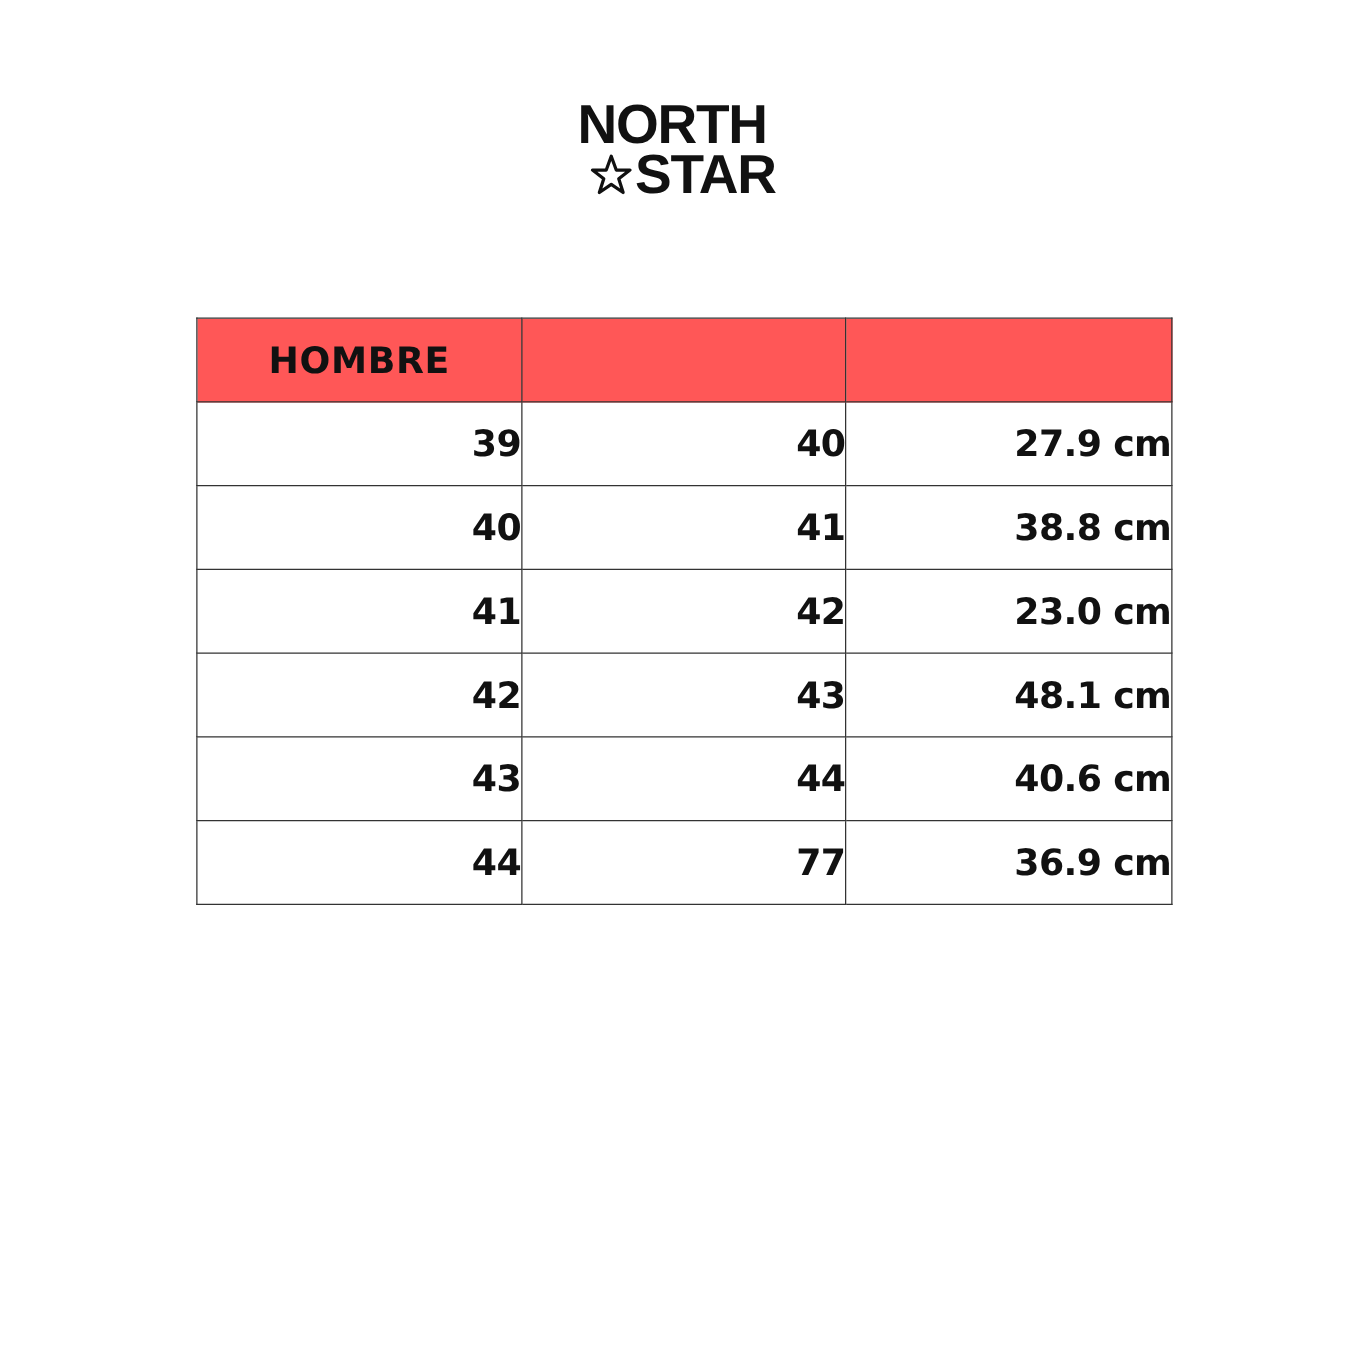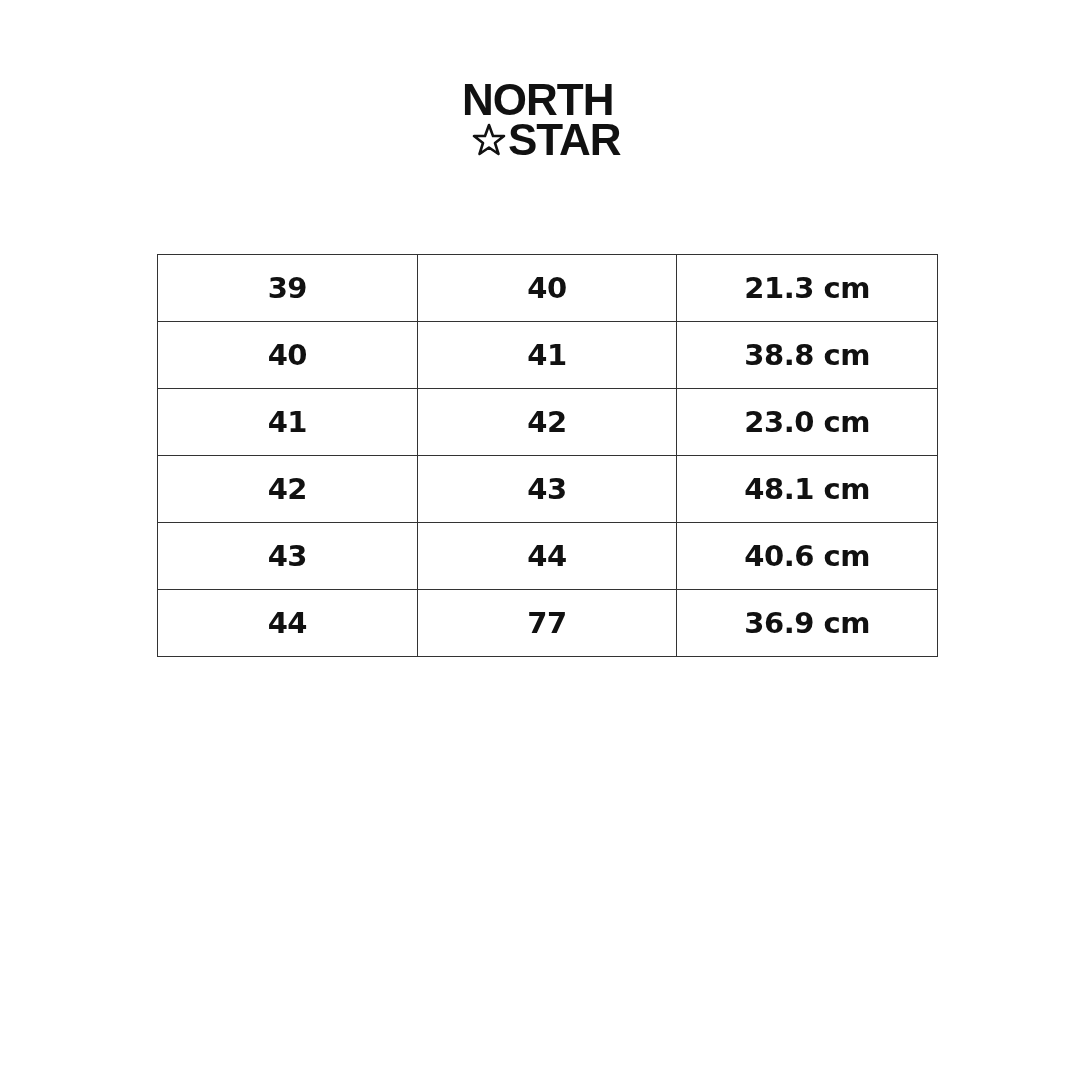--- a/index.html
+++ b/index.html
@@ -14,21 +14,21 @@
   .logo-star-icon { width:34px; height:34px; margin-right:2px; }
   table.size-chart { position:absolute; left:157px; top:254px; border-collapse:collapse;
           width:781px; }
   table.size-chart td { border:1.3px solid #333; text-align:center; vertical-align:middle;
           font-weight:bold; color:#111; font-size:29px; padding:0; }
   tr.title-row td { background:#ff5757; height:66px; }
   tr.title-row td.title-cell { font-size:29px; letter-spacing:0.5px; }
   tr.head-row td { height:114px; }
   tr.head-row td span { text-decoration:underline; text-decoration-thickness:2px;
           text-underline-offset:4px; line-height:46px; display:inline-block; }
-  tr.data-row td { height:66px; letter-spacing:-0.5px; }
+  tr.data-row td { height:66px; letter-spacing:-0.5px;text-align:right; }
   col.c1 { width:260px; } col.c2 { width:260px; } col.c3 { width:261px; }
 </style>
 </head>
 <body>
 
 <div class="logo">
   <div class="logo-line logo-star-row">
     <svg class="logo-star-icon" viewBox="0 0 34 34">
       <polygon points="17,2 21,13 32,13 23,20 26.5,31 17,24.5 7.5,31 11,20 2,13 13,13" fill="none" stroke="#111" stroke-width="2.6" stroke-linejoin="round"></polygon>
     </svg>
@@ -37,24 +37,29 @@
   <div class="logo-line logo-north">NORTH</div>
 </div>
 
 <table class="size-chart">
   <colgroup>
       <col class="c1">
       <col class="c2">
       <col class="c3">
     </colgroup>
   <tbody>
+      <tr class="title-row">
+    <td class="title-cell">HOMBRE</td>
+    <td></td>
+    <td></td>
+  </tr>
   <tr class="data-row">
     <td>39</td>
     <td>40</td>
-    <td>21.3 cm</td>
+    <td>27.9 cm</td>
   </tr>
   <tr class="data-row">
     <td>40</td>
     <td>41</td>
     <td>38.8 cm</td>
   </tr>
   <tr class="data-row">
     <td>41</td>
     <td>42</td>
     <td>23.0 cm</td>

